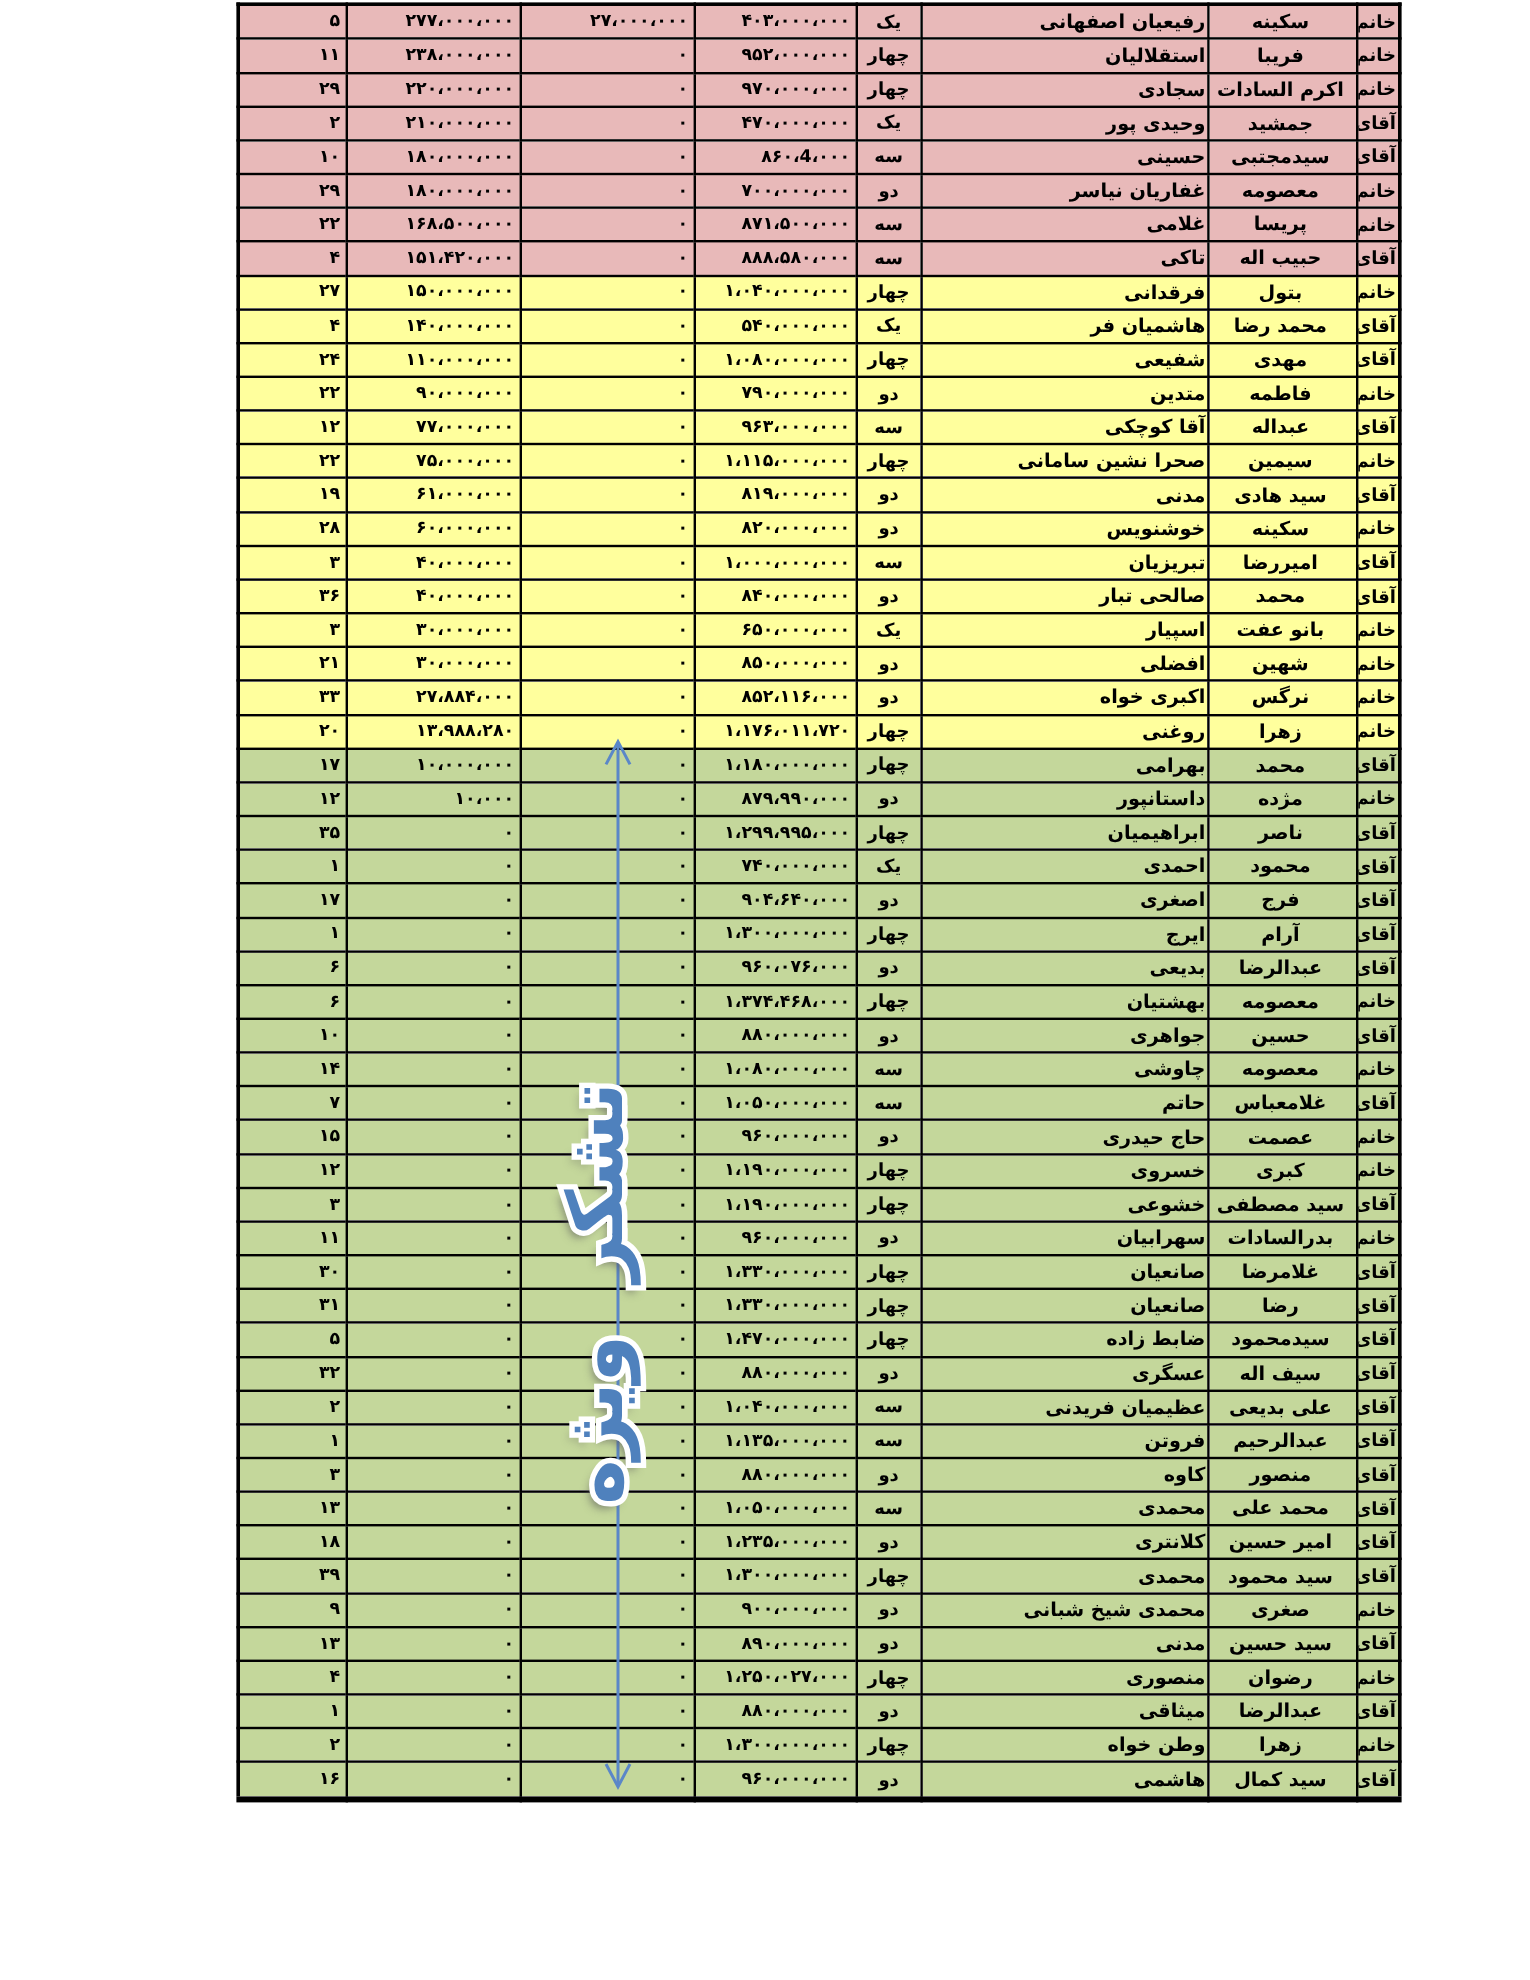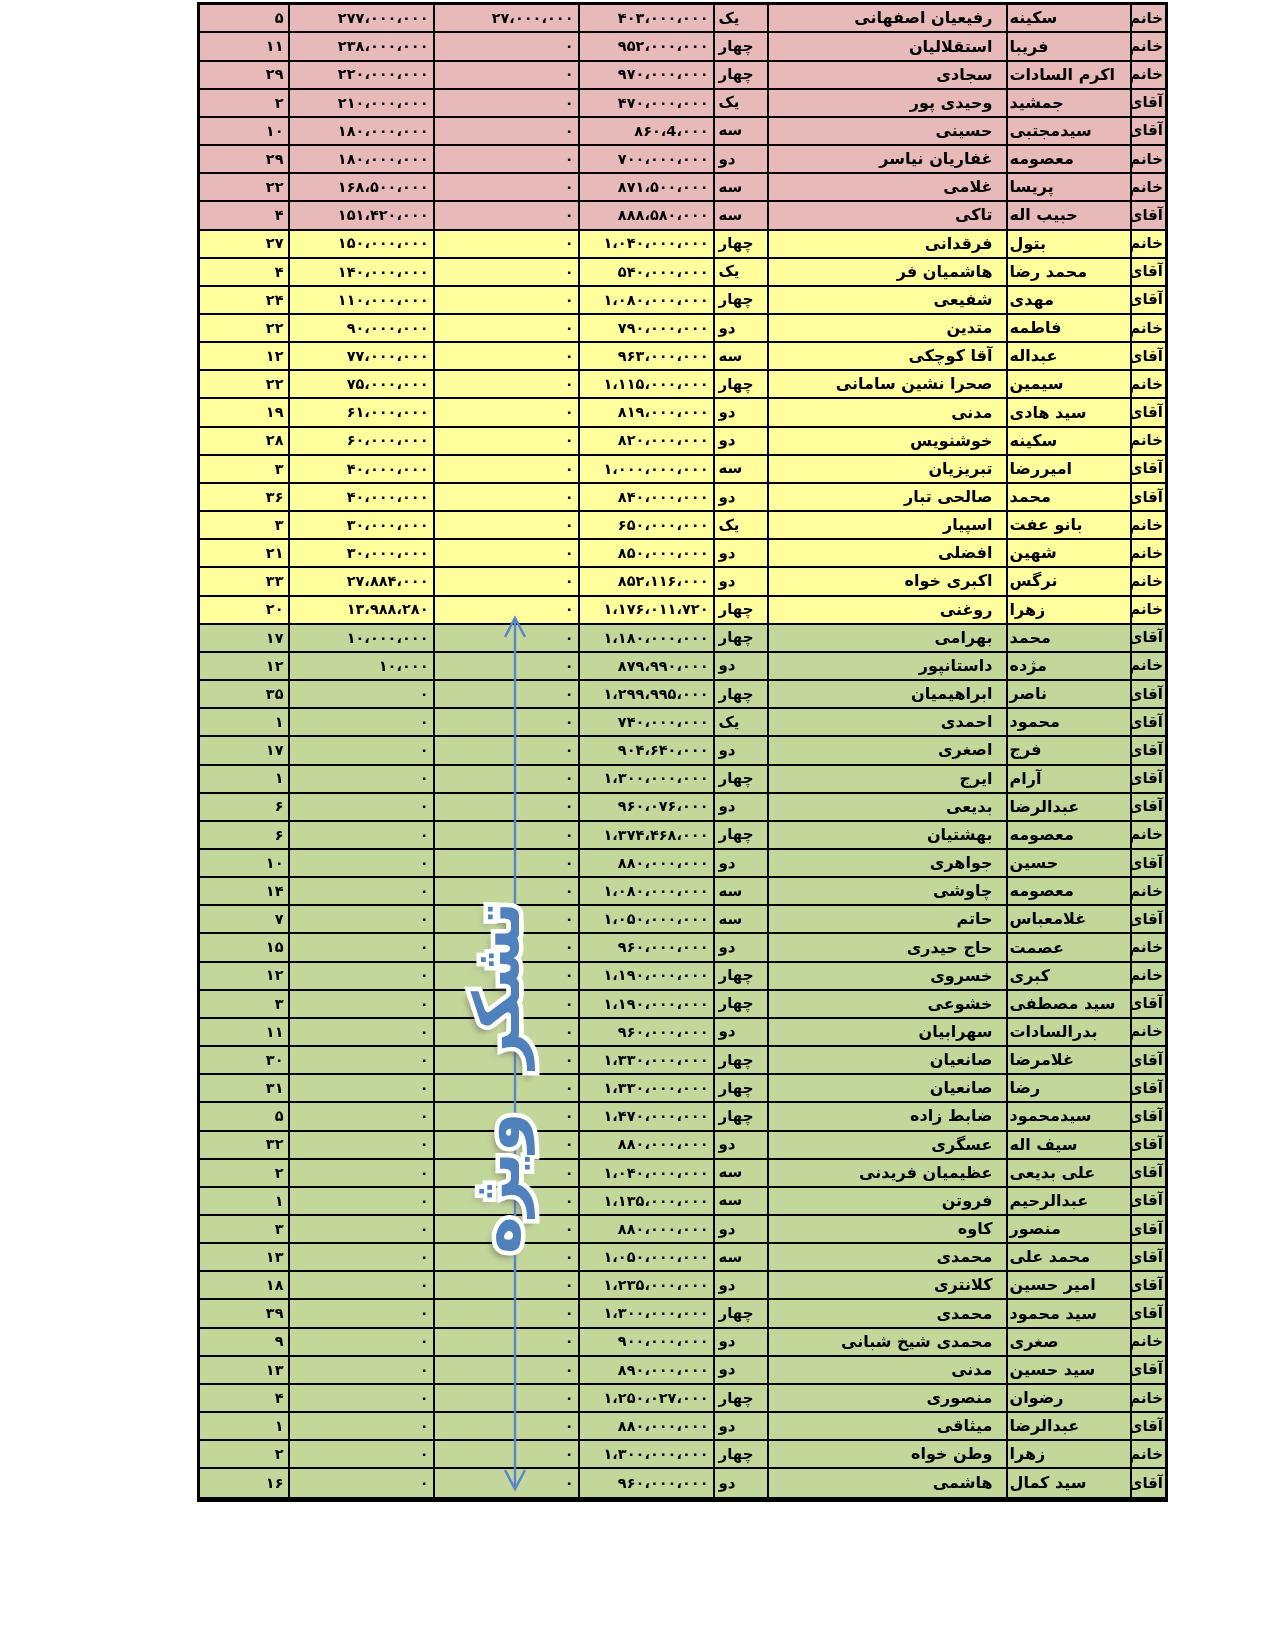--- a/index.html
+++ b/index.html
@@ -7,23 +7,23 @@
         font-family:"DejaVu Sans",sans-serif;font-weight:700;}
   .sheet{position:absolute;left:197px;top:2px;width:968px;height:1500px;
          table-layout:fixed;border-collapse:collapse;direction:rtl;
          border:3px solid #000;border-bottom:5px solid #000;}
   .sheet td{border:2px solid #000;overflow:hidden;white-space:nowrap;
             line-height:1;vertical-align:middle;color:#000;}
   tr.g-pink   td{background:#e8b9b9;}
   tr.g-yellow td{background:#ffff9d;}
   tr.g-green  td{background:#c4d79b;}
   .c-title{font-size:15px;text-align:center;padding:0 2px 0 1px;}
-  .c-first{font-size:16px;text-align:left;padding:0 5px 0 2px;}
-  .c-last {font-size:16px;text-align:right;padding:0 13px;}
-  .c-word {font-size:15px;text-align:left;padding:0 4px;}
+  .c-first{font-size:16px;text-align:center;padding:0 5px 0 2px;}
+  .c-last {font-size:16px;text-align:right;padding:0 1px;}
+  .c-word {font-size:15px;text-align:center;padding:0 4px;}
   .c-amt, .c-cnt{font-size:14.5px;text-align:right;padding:0 4px;}
   .overlay{position:absolute;left:0;top:0;width:1275px;height:1650px;z-index:4;}
   .wordart{position:absolute;left:497px;top:1078px;z-index:5;
            transform:translate(-50%,-50%) rotate(-90deg);
            white-space:nowrap;direction:rtl;
            font-size:64px;font-weight:700;letter-spacing:1px;word-spacing:22px;
            color:#4f81bd;}
   .wordart::before{content:attr(data-text);position:absolute;left:0;top:0;
            z-index:-1;color:#fff;-webkit-text-stroke:9px #fff;
            text-shadow:-6px -4px 7px rgba(90,90,90,0.65);}

